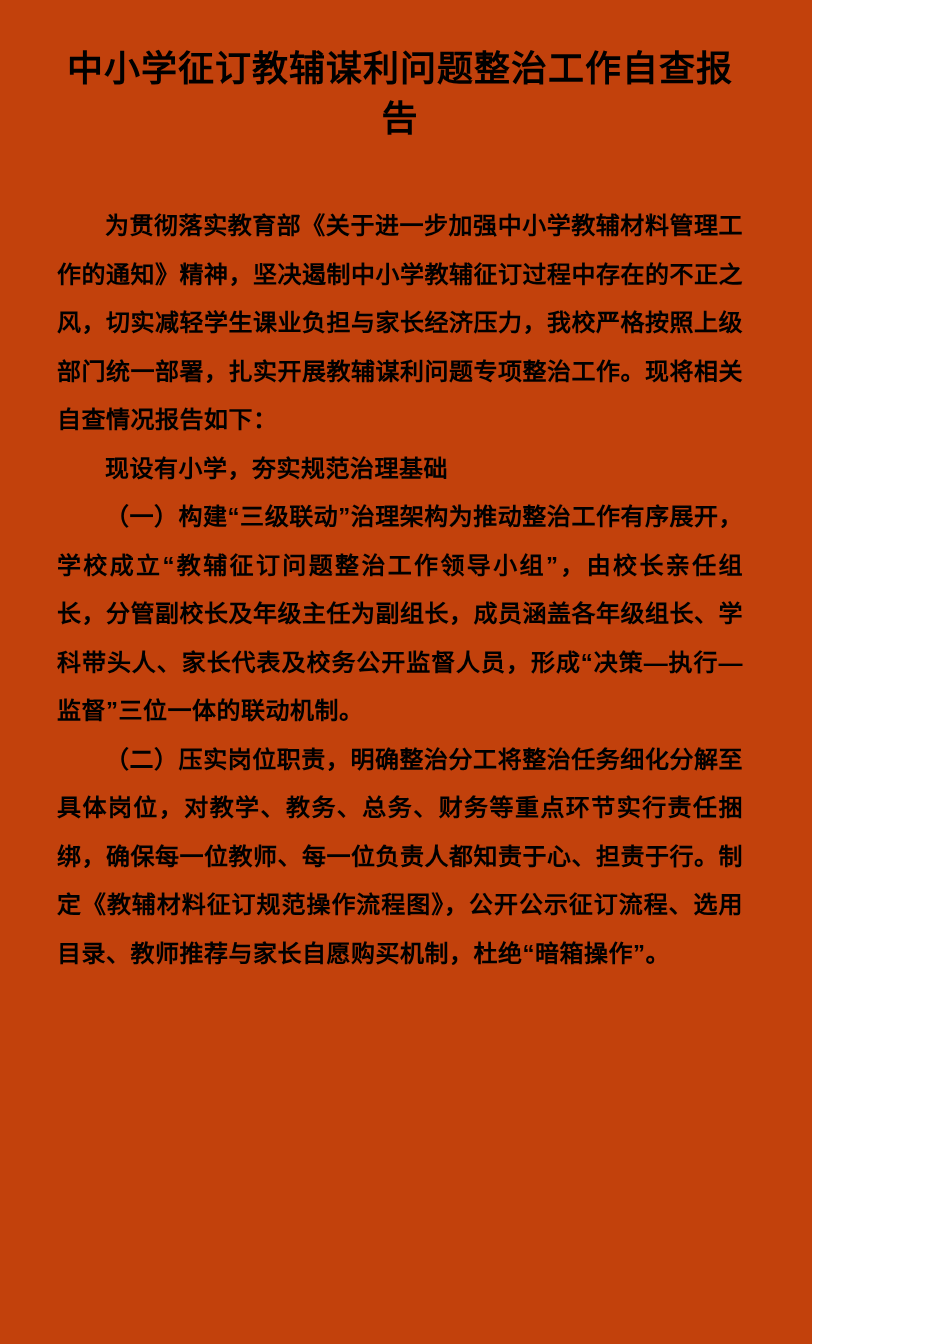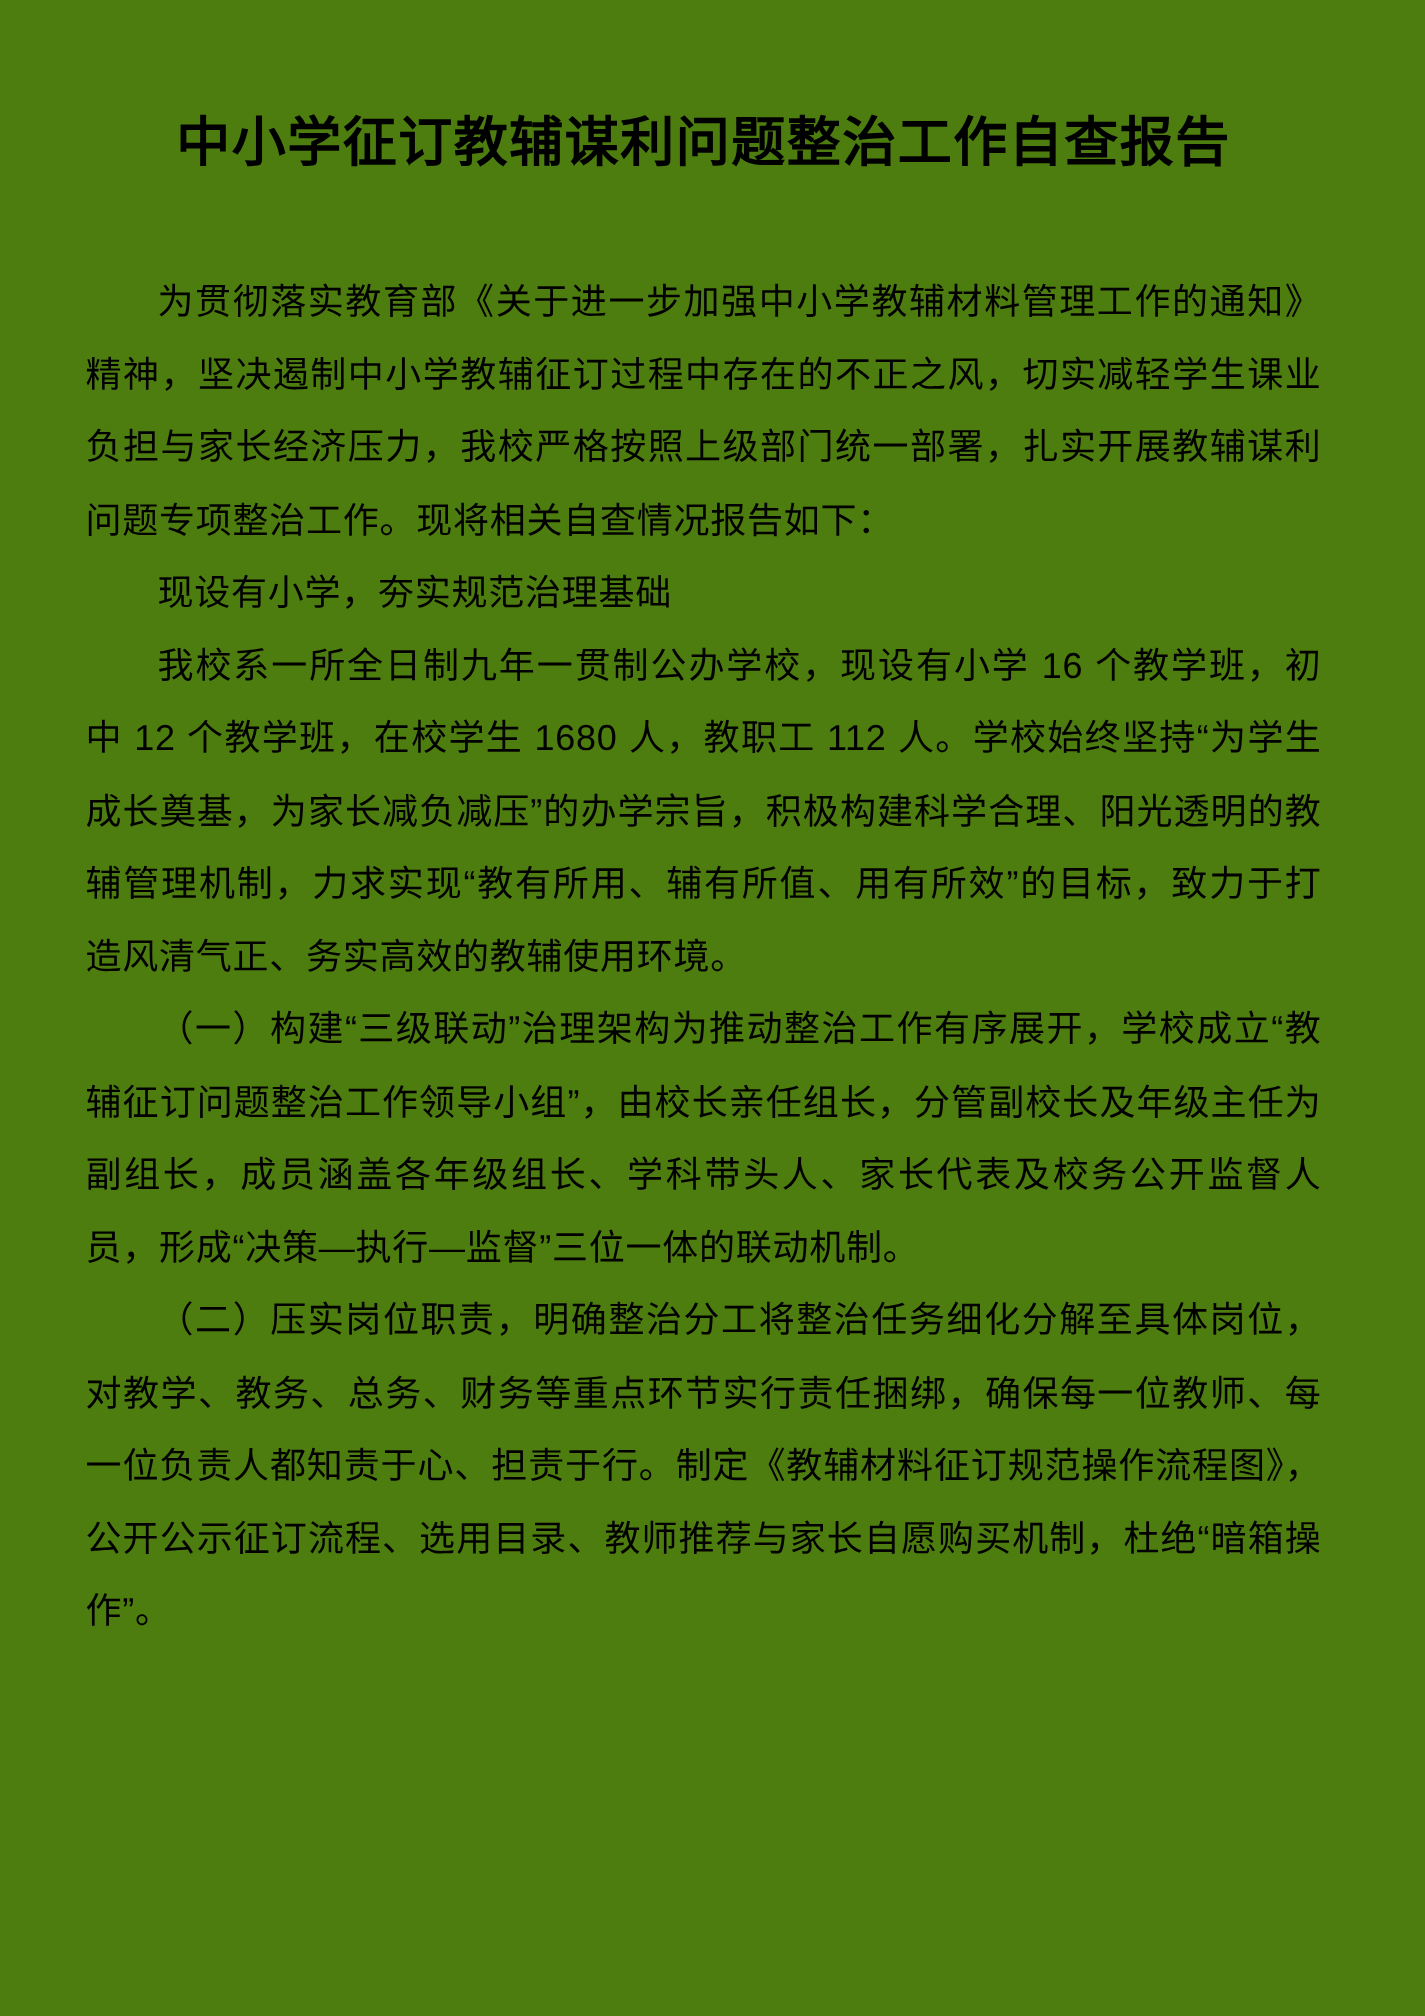--- a/index.html
+++ b/index.html
@@ -9,49 +9,48 @@
   }
   body {
     width: 950px;
     height: 1344px;
     font-family: "Liberation Sans", sans-serif;
     color: #000000;
     overflow: hidden;
   }
   .page {
     box-sizing: border-box;
-    width: 950px;
+    width: 812px;
     height: 1344px;
-    padding: 70px 69px 40px 57px;
-    background: #4d7c0f;
+    padding: 44px 69px 40px 57px;
+    background: #c2410c;
   }
   .doc-title {
     margin: 0 0 58px 0;
     font-size: 36px;
     line-height: 50px;
     font-weight: 700;
     text-align: center;
     letter-spacing: 1px;
   }
   .doc-body p {
     margin: 0;
     font-size: 24px;
     line-height: 48.5px;
-    font-weight: 400;
+    font-weight: 700;
     text-align: justify;
     text-justify: inter-ideograph;
     text-indent: 2em;
     letter-spacing: 0.5px;
   }
 </style>
 </head>
 <body>
 
 <div class="page">
   <h1 class="doc-title">中小学征订教辅谋利问题整治工作自查报告</h1>
   <div class="doc-body">
     <p>为贯彻落实教育部《关于进一步加强中小学教辅材料管理工作的通知》精神，坚决遏制中小学教辅征订过程中存在的不正之风，切实减轻学生课业负担与家长经济压力，我校严格按照上级部门统一部署，扎实开展教辅谋利问题专项整治工作。现将相关自查情况报告如下：</p>
     <p>现设有小学，夯实规范治理基础</p>
-    <p>我校系一所全日制九年一贯制公办学校，现设有小学 16 个教学班，初中 12 个教学班，在校学生 1680 人，教职工 112 人。学校始终坚持“为学生成长奠基，为家长减负减压”的办学宗旨，积极构建科学合理、阳光透明的教辅管理机制，力求实现“教有所用、辅有所值、用有所效”的目标，致力于打造风清气正、务实高效的教辅使用环境。</p>
     <p>（一）构建“三级联动”治理架构为推动整治工作有序展开，学校成立“教辅征订问题整治工作领导小组”，由校长亲任组长，分管副校长及年级主任为副组长，成员涵盖各年级组长、学科带头人、家长代表及校务公开监督人员，形成“决策—执行—监督”三位一体的联动机制。</p>
     <p>（二）压实岗位职责，明确整治分工将整治任务细化分解至具体岗位，对教学、教务、总务、财务等重点环节实行责任捆绑，确保每一位教师、每一位负责人都知责于心、担责于行。制定《教辅材料征订规范操作流程图》，公开公示征订流程、选用目录、教师推荐与家长自愿购买机制，杜绝“暗箱操作”。</p>
   </div>
 </div>
 
 </body></html>

